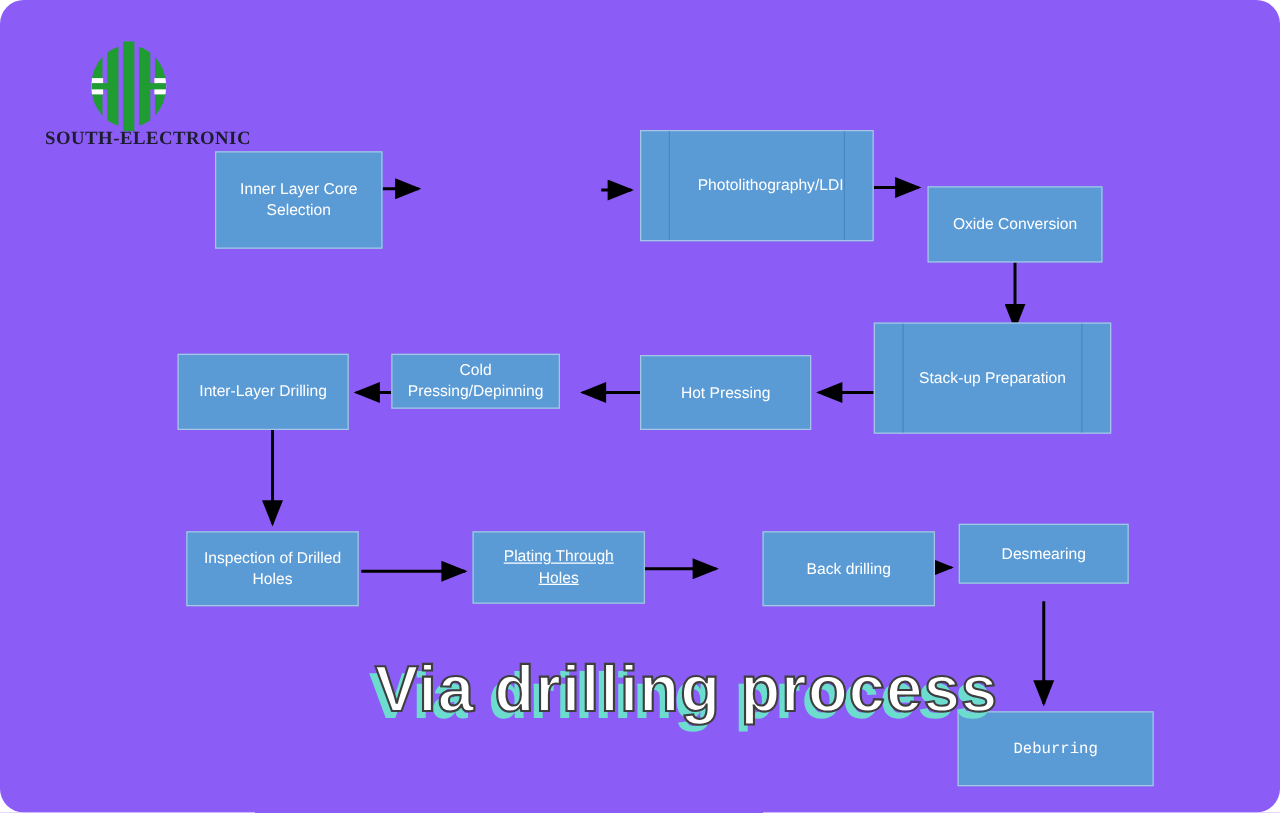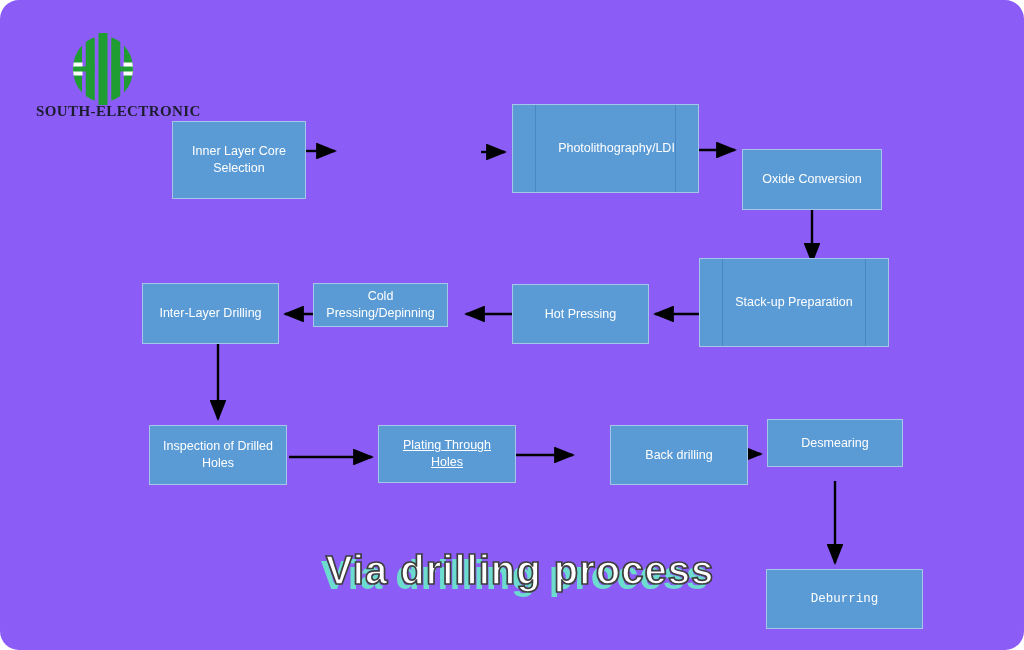--- a/index.html
+++ b/index.html
@@ -26,22 +26,22 @@
   .node.predef::before,.node.predef::after{
     content:"";position:absolute;top:0;bottom:0;width:1px;background:#4a86c2;
   }
   .node.predef::before{left:22px;}
   .node.predef::after{right:22px;}
   
   #arrows{position:absolute;left:0;top:0;width:1024px;height:650px;pointer-events:none;}
   #arrows line{stroke:#000000;stroke-width:2.4;}
   
   #wordart-title{
-    position:absolute;left:300px;top:548px;width:440px;text-align:center;
-    font-weight:bold;font-size:40px;letter-spacing:1px;white-space:nowrap;
+    position:absolute;left:300px;top:522px;width:440px;text-align:center;
+    font-weight:bold;font-size:52px;letter-spacing:1px;white-space:nowrap;
     color:#ffffff;-webkit-text-stroke:1.7px #3e3e3e;
     text-shadow:-5px 5px 0 #6cdccf;
   }
 </style>
 </head>
 <body>
 
 <div id="canvas">
 
   <div id="brand">

